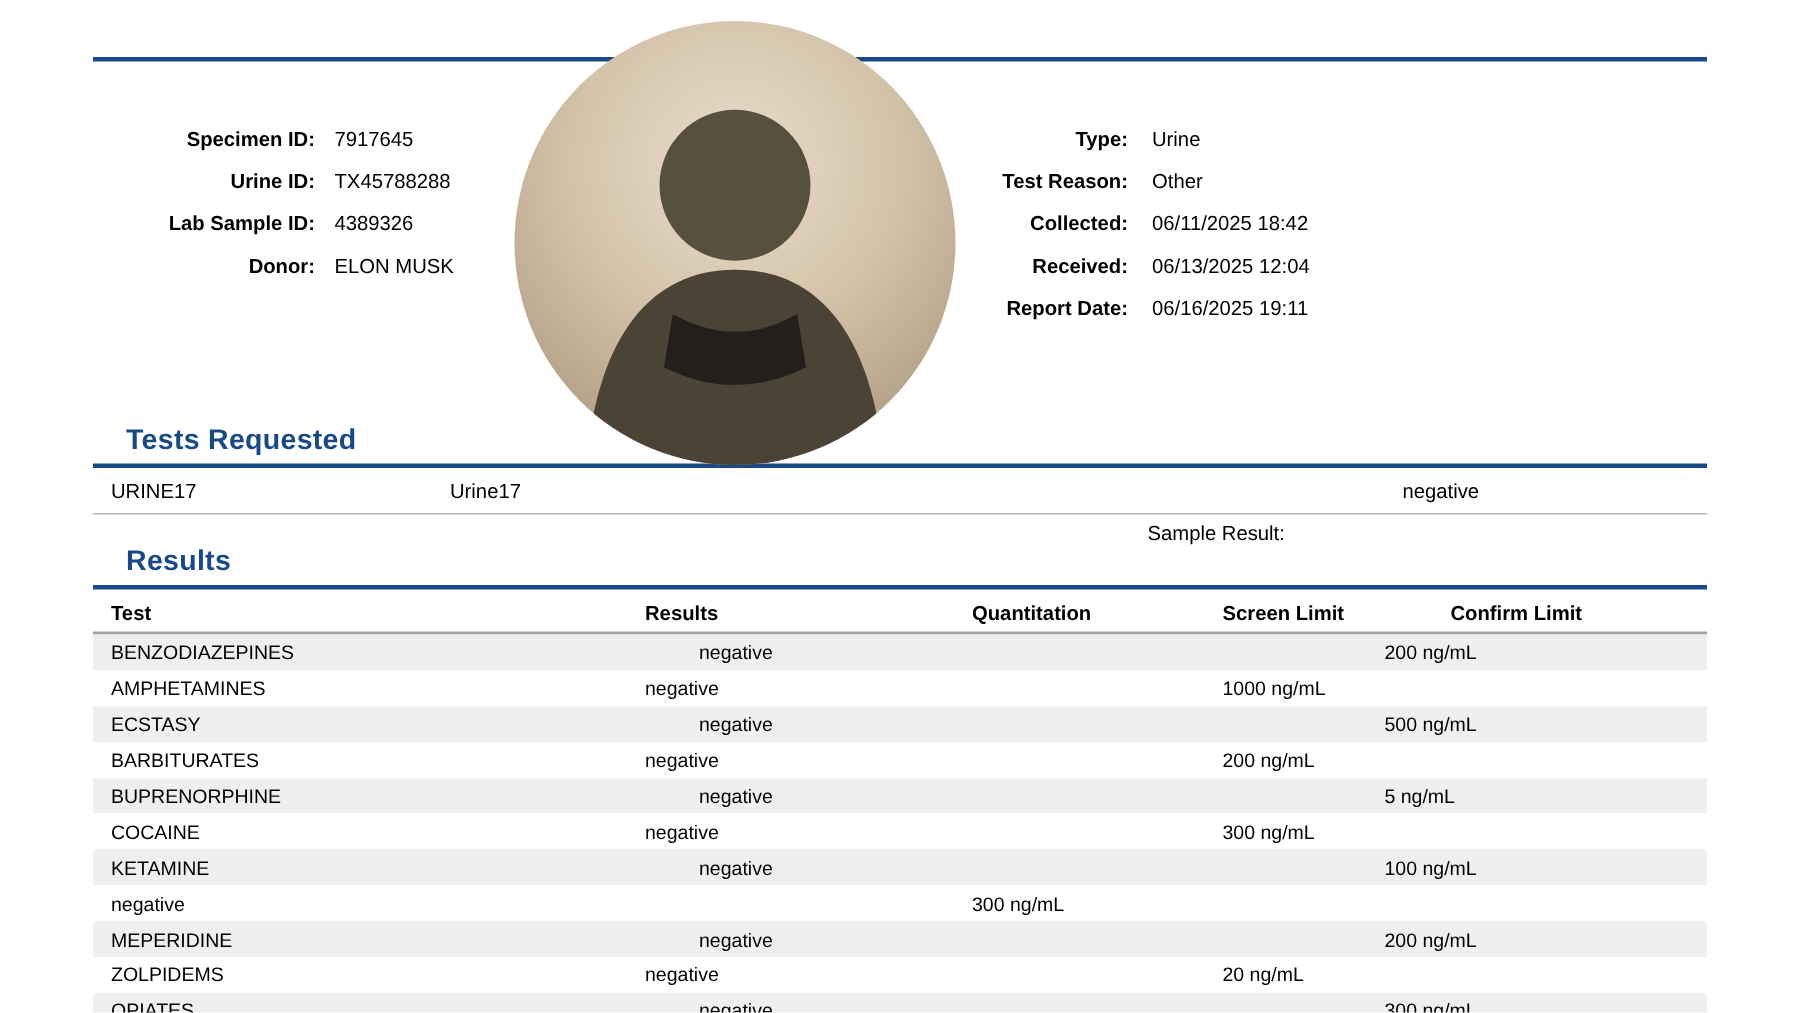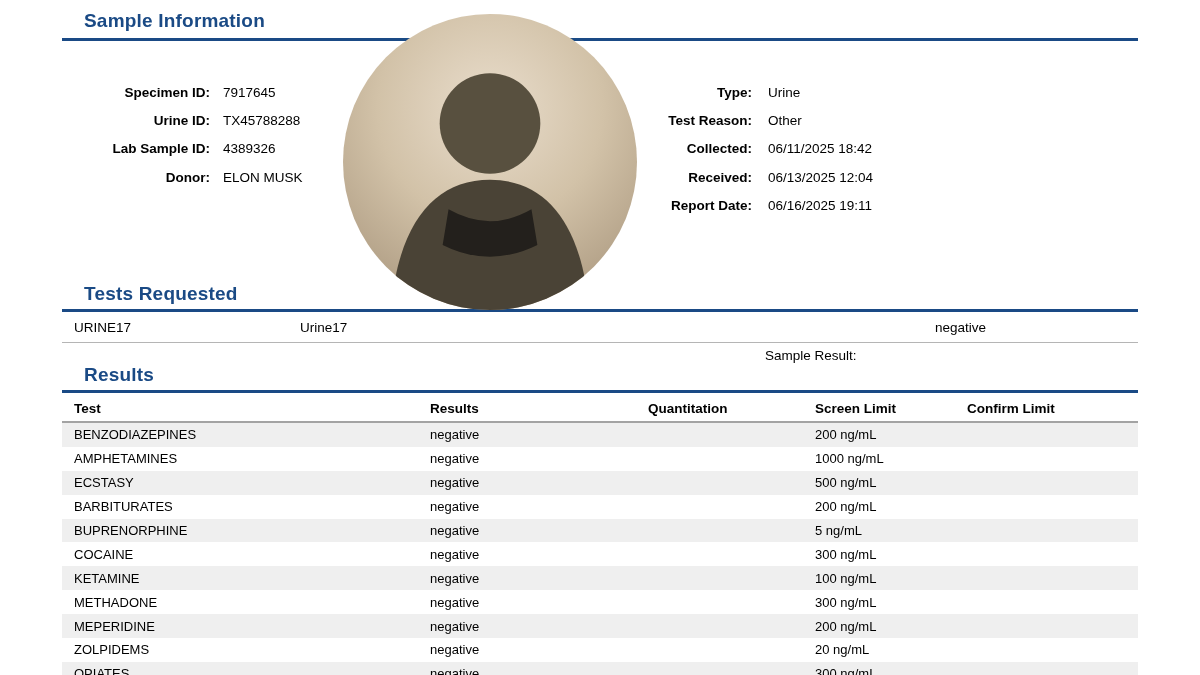--- a/index.html
+++ b/index.html
@@ -53,28 +53,27 @@
   .results-table { position:absolute; left:62px; top:396px; width:1076px; }
   .trow {
     display:grid; grid-template-columns:356px 218px 167px 152px auto;
     padding-left:12px; height:23.9px; align-items:center; font-size:13px;
     white-space:nowrap;
   }
   .thead {
     height:27px; font-weight:bold; font-size:13.5px;
     border-bottom:2px solid #a3a3a3;
   }
-  .stripe { background:var(--row-stripe, #EFEFEF); }
+  .stripe { background:var(--row-stripe, #EFEFEF);gap:36px; }
 </style>
 </head>
 <body>
 
 <div class="page">
 
-  <h2 class="section-title" style="top:10px;">Sample Information</h2>
   <div class="rule" style="top:38px;"></div>
 
   <div class="fields fields-left">
       <div class="field-row">
         <span class="f-label">Specimen ID:</span>
         <span class="f-value">7917645</span>
       </div>
       <div class="field-row">
         <span class="f-label">Urine ID:</span>
         <span class="f-value">TX45788288</span>
@@ -185,21 +184,20 @@
           <span></span>
         </div>
         <div class="trow stripe">
           <span>KETAMINE</span>
           <span>negative</span>
           <span></span>
           <span>100 ng/mL</span>
           <span></span>
         </div>
         <div class="trow">
-          <span>METHADONE</span>
           <span>negative</span>
           <span></span>
           <span>300 ng/mL</span>
           <span></span>
         </div>
         <div class="trow stripe">
           <span>MEPERIDINE</span>
           <span>negative</span>
           <span></span>
           <span>200 ng/mL</span>

